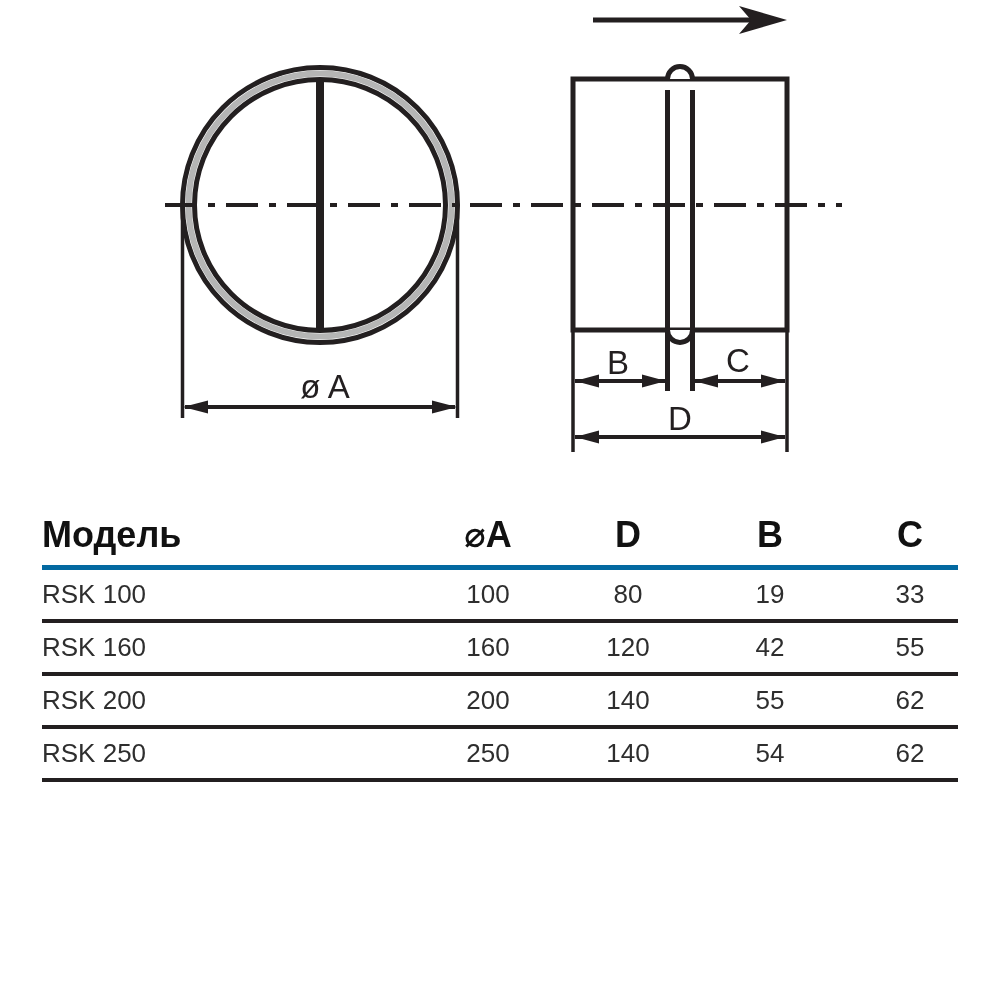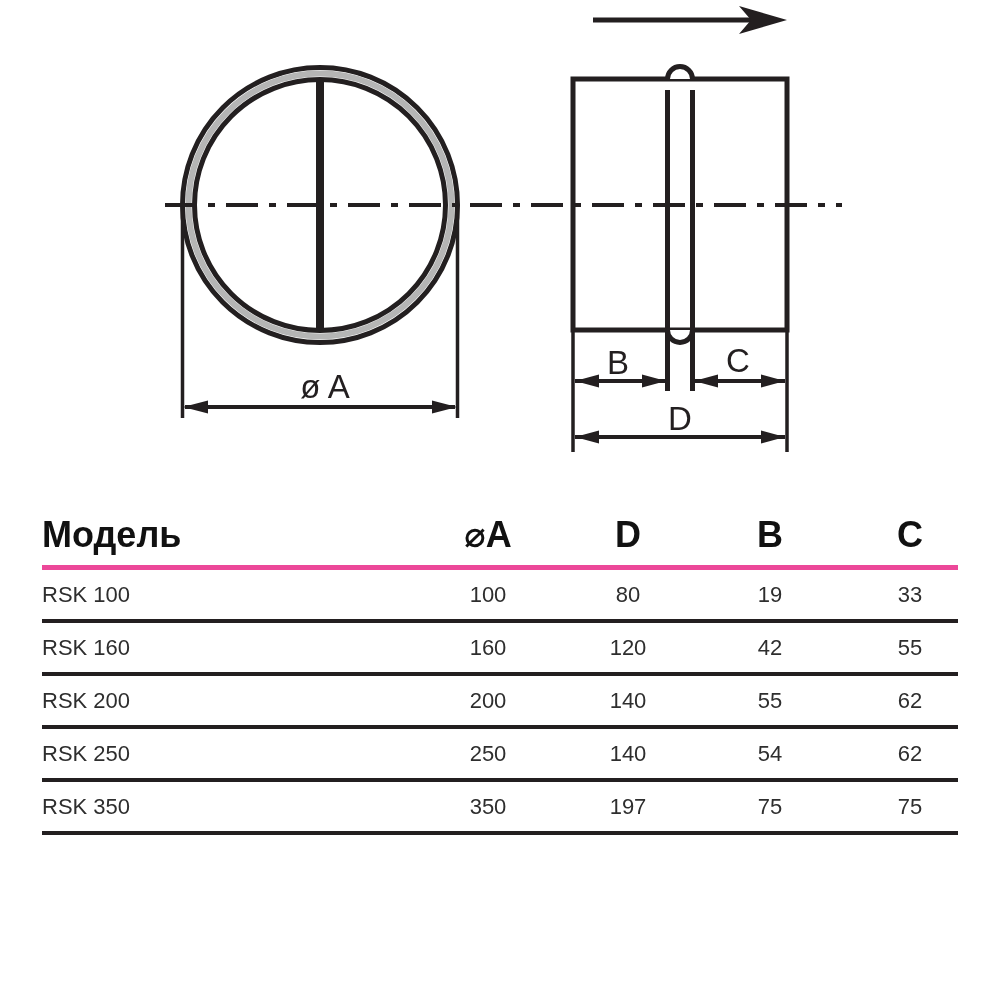--- a/index.html
+++ b/index.html
@@ -37,29 +37,29 @@
     overflow: visible;
   }
   .dim-table thead th {
     height: 60px;
     vertical-align: middle;
     font-size: 36px;
     font-weight: bold;
     color: #111111;
   }
   .dim-table thead tr {
-    border-bottom: 5px solid #ec4899;
+    border-bottom: 5px solid #0369a1;
   }
   .dim-table tbody tr {
     border-bottom: 4px solid #231f20;
   }
   .dim-table tbody td {
     height: 49px;
     vertical-align: middle;
-    font-size: 22px;
+    font-size: 26px;
     font-weight: normal;
     color: #2e2e2e;
   }
   .col-model-h, .td-model {
     text-align: left;
     padding-left: 20px;
   }
   .num {
     text-align: center;
   }
@@ -165,23 +165,16 @@
         <td class="num">55</td>
         <td class="num col-c-pad">62</td>
       </tr>
       <tr>
         <td class="td-model">RSK 250</td>
         <td class="num">250</td>
         <td class="num">140</td>
         <td class="num">54</td>
         <td class="num col-c-pad">62</td>
       </tr>
-      <tr>
-        <td class="td-model">RSK 350</td>
-        <td class="num">350</td>
-        <td class="num">197</td>
-        <td class="num">75</td>
-        <td class="num col-c-pad">75</td>
-      </tr>
     </tbody>
   </table>
 
 </div>
 
 </body></html>

